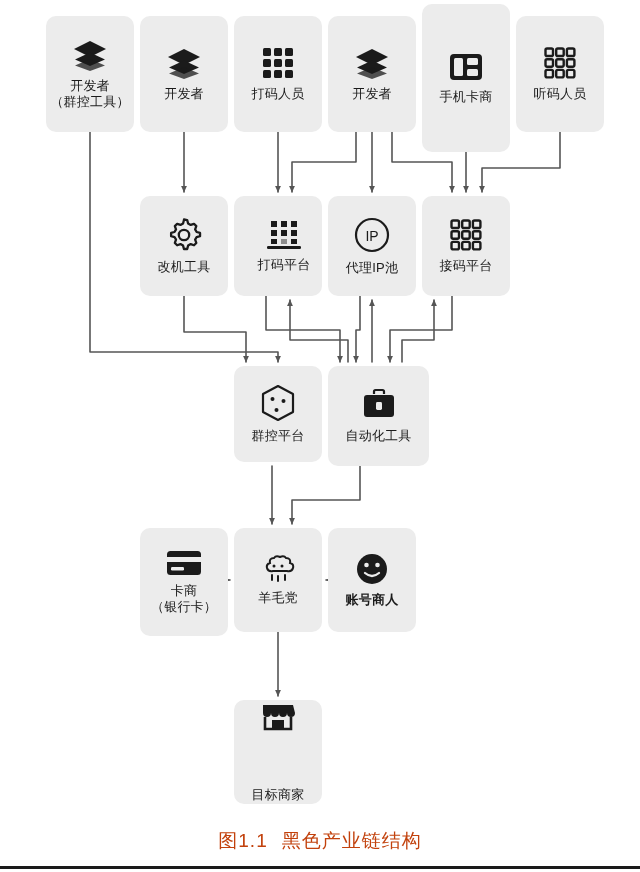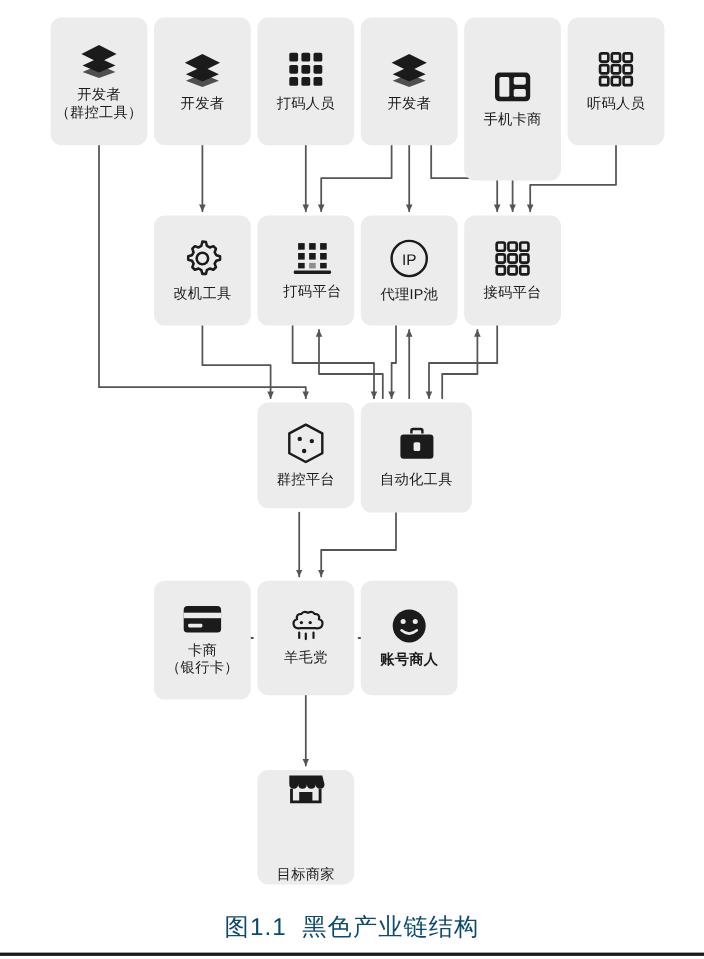--- a/index.html
+++ b/index.html
@@ -48,22 +48,22 @@
     color: #1b1b1b;
     line-height: 1.25;
     text-align: center;
     white-space: pre-line;
     letter-spacing: 0.2px;
   }
   .caption {
     position: absolute;
     width: 640px;
     text-align: center;
-    font-size: 22px;
-    color: #0c4a6e;
+    font-size: 19px;
+    color: #c2410c;
     letter-spacing: 1px;
     font-family: "Liberation Sans", "DejaVu Sans", sans-serif;
   }
   .caption .cap-num { margin-right: 14px; }
   .bottom-rule {
     position: absolute;
     left: 0;
     width: 640px;
     height: 3px;
     background: #1a1a1a;
@@ -170,21 +170,21 @@
     <span class="glyph">
       <svg width="38" height="34" viewBox="0 0 38 34">
           <path d="M19 3 L35 11 L19 19 L3 11 Z" fill="#1b1b1b"></path>
           <path d="M19 14.5 L34 21.5 L19 28 L4 21.5 Z" fill="#1b1b1b"></path>
           <path d="M19 21 L34 27.5 L19 33 L4 27.5 Z" fill="#1b1b1b" opacity="0.75"></path>
         </svg>
     </span>
     <span class="label">开发者</span>
   </div>
 
-  <div class="node" style="left:422px;top:16px;width:88px;height:148px;">
+  <div class="node" style="left:422px;top:4px;width:88px;height:148px;">
     <span class="glyph">
       <svg width="36" height="32" viewBox="0 0 36 32">
         <rect x="2" y="3" width="32" height="26" rx="4" fill="#1b1b1b"></rect>
         <rect x="6" y="7" width="9" height="18" rx="1.5" fill="#ececec"></rect>
         <rect x="19" y="7" width="11" height="7" rx="1.5" fill="#ececec"></rect>
         <rect x="19" y="18" width="11" height="7" rx="1.5" fill="#ececec"></rect>
       </svg>
     </span>
     <span class="label">手机卡商</span>
   </div>

